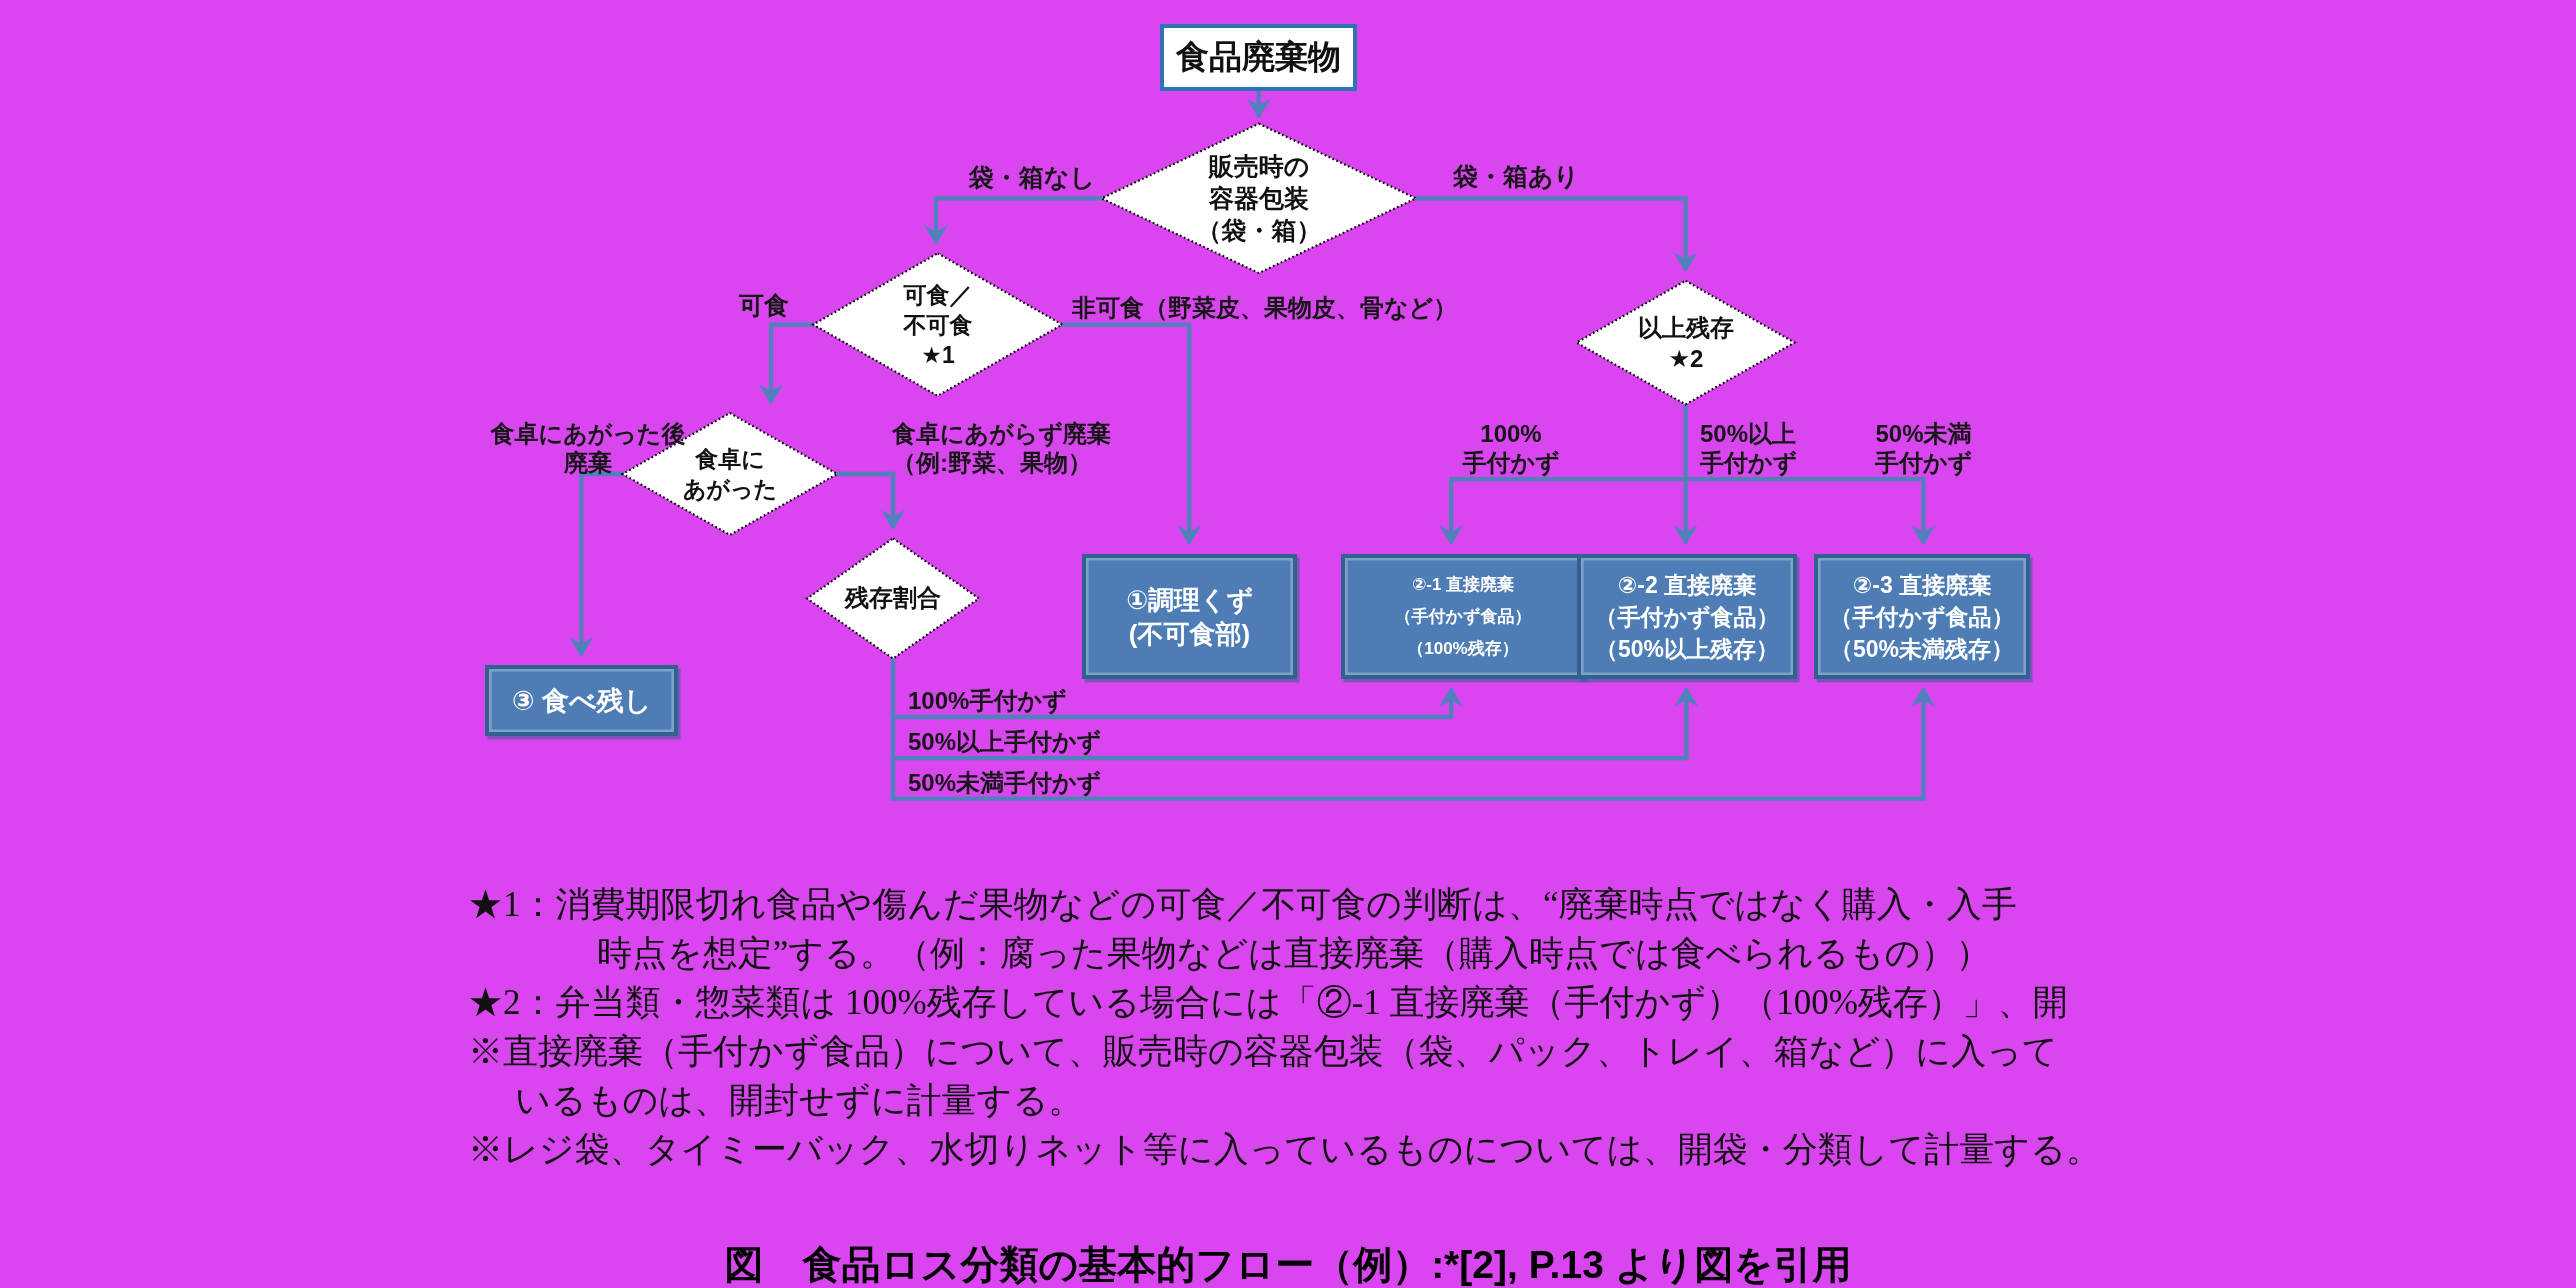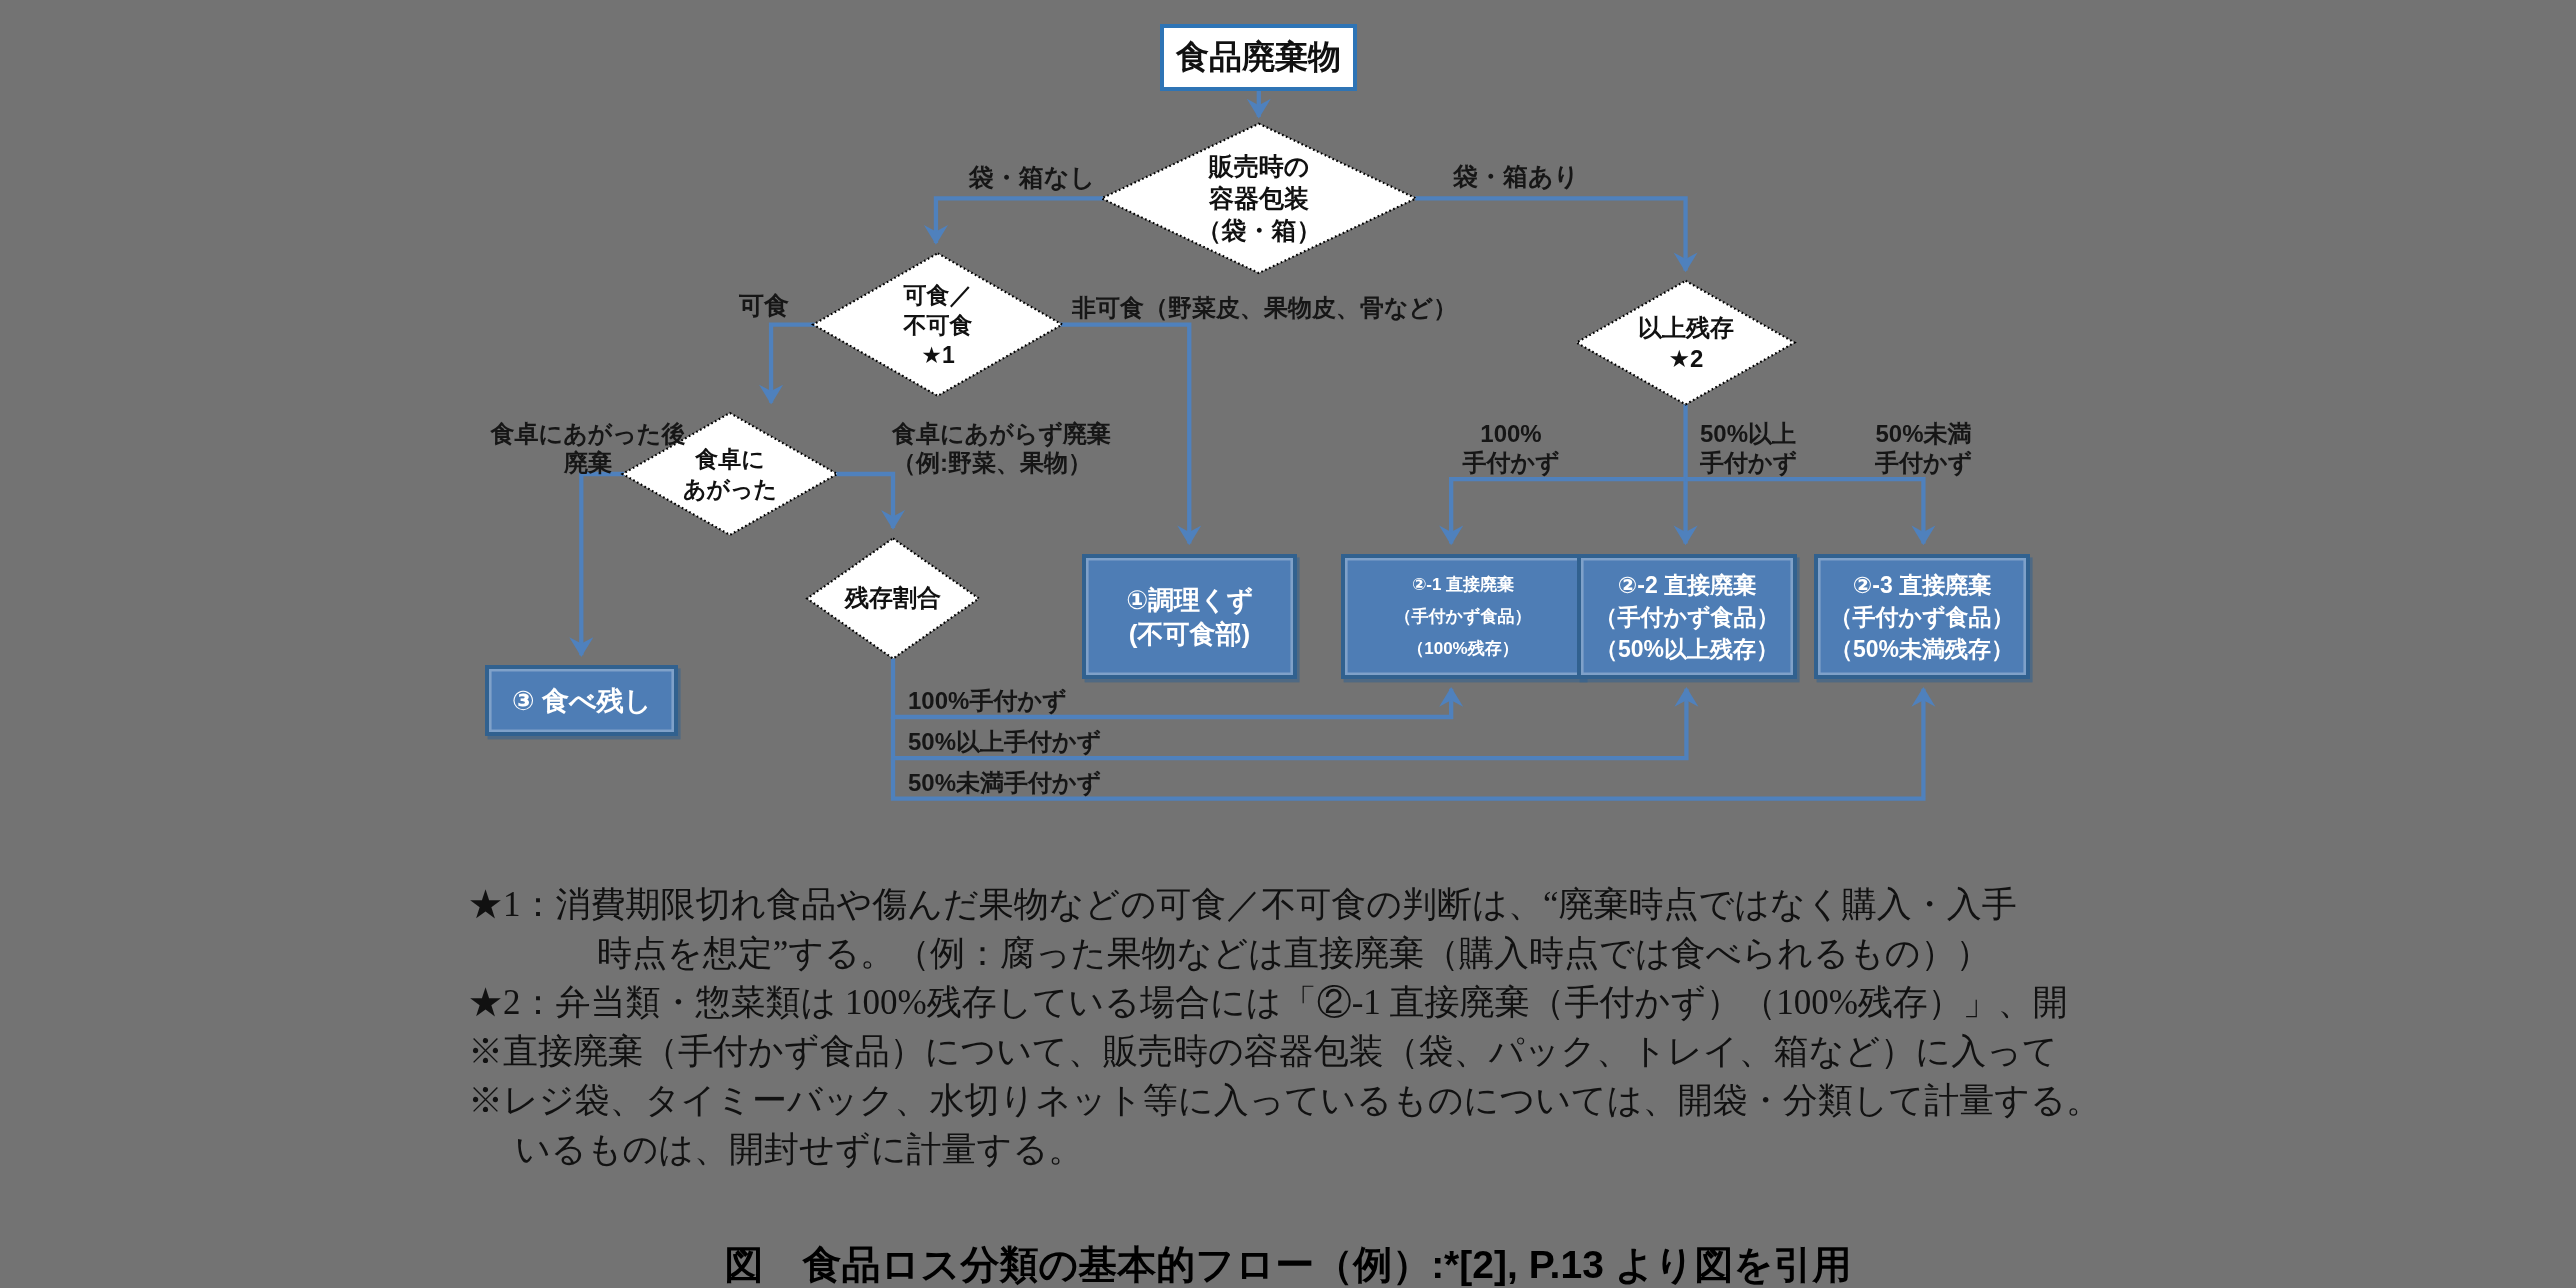--- a/index.html
+++ b/index.html
@@ -1,16 +1,16 @@
 <!DOCTYPE html>
 <html style="font-size:13.7px"><head>
 <meta charset="utf-8">
 <style>
   html,body{margin:0;padding:0;background:#ffffff;}
-  #canvas{position:relative;width:2576px;height:1288px;background:#737373;overflow:hidden;
+  #canvas{position:relative;width:2576px;height:1288px;background:#d946ef;overflow:hidden;
           font-family:"Liberation Sans","DejaVu Sans",sans-serif;color:#1a1a1a;}
   #wires{position:absolute;left:0;top:0;z-index:1;}
   .node{position:absolute;z-index:2;box-sizing:border-box;}
   .start-box{background:#ffffff;border:4.3px solid #2E74B5;display:flex;align-items:center;justify-content:center;
              font-size:33px;font-weight:bold;color:#111;}
   .result-box{background:#4E7DB5;border:4.3px solid #31618F;box-shadow:inset 0 0 0 2.6px rgba(255,255,255,0.28),2.6px 3.4px 0 rgba(49,97,143,0.55);
               display:flex;flex-direction:column;align-items:center;justify-content:center;
               color:#ffffff;font-weight:bold;text-align:center;}
   .result-box .ln{display:block;}
   .dtext{position:absolute;z-index:3;transform:translate(-50%,-50%);text-align:center;font-weight:bold;color:#111;}
@@ -149,20 +149,20 @@
   </div>
   <div class="node result-box" style="left:485px;top:665px;width:193px;height:71px;font-size:27px;">
     <span class="ln">③ 食べ残し</span>
   </div>
 
   <div class="notes">
     <div class="nline">★1：消費期限切れ食品や傷んだ果物などの可食／不可食の判断は、“廃棄時点ではなく購入・入手</div>
     <div class="nline ind150">時点を想定”する。（例：腐った果物などは直接廃棄（購入時点では食べられるもの））</div>
     <div class="nline">★2：弁当類・惣菜類は 100%残存している場合には「②-1 直接廃棄（手付かず）（100%残存）」、開</div>
     <div class="nline">※直接廃棄（手付かず食品）について、販売時の容器包装（袋、パック、トレイ、箱など）に入って</div>
+    <div class="nline ind55">いるものは、開封せずに計量する。</div>
     <div class="nline">※レジ袋、タイミーバック、水切りネット等に入っているものについては、開袋・分類して計量する。</div>
-    <div class="nline ind55">いるものは、開封せずに計量する。</div>
   </div>
 
   <div class="caption">図　食品ロス分類の基本的フロー（例）:*[2], P.13 より図を引用</div>
 
 </div>
 
 
 </body></html>

